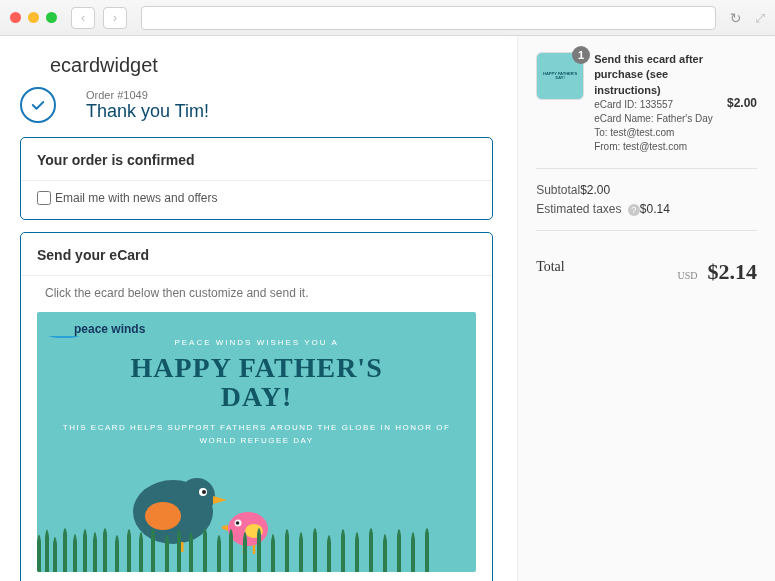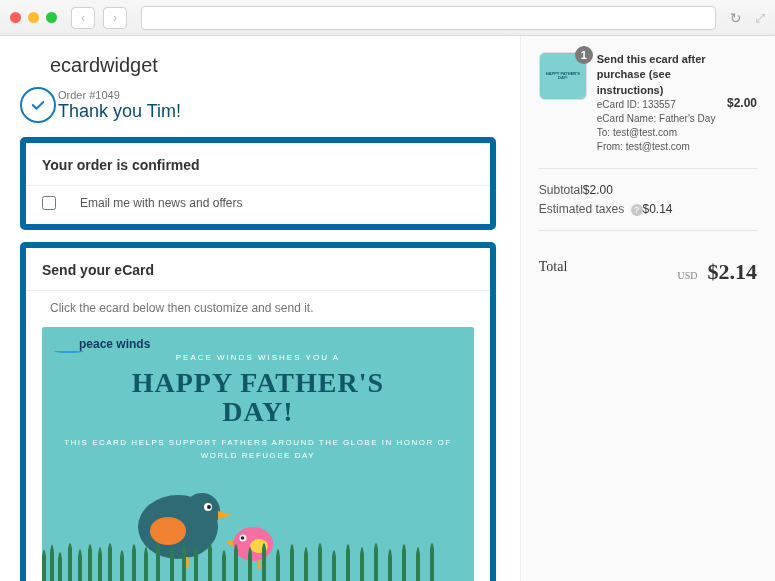--- a/index.html
+++ b/index.html
@@ -12,31 +12,31 @@
 .urlbar { flex:1; height:24px; border:1px solid #d0d0d0; border-radius:4px; background:#fff; margin: 0 6px; }
 .reload { color:#999; font-size:14px; margin-right:6px; }
 .expand { color:#bbb; font-size:12px; }
 
 .page { display:flex; height: calc(581px - 36px); }
 .left { flex: 1 1 auto; padding: 16px 24px 0 20px; overflow:hidden; }
 .right { width: 300px; background:#fafafa; border-left:1px solid #eee; padding: 16px 18px; }
 
 .brand { font-size: 20px; font-weight: 400; color:#333; margin: 2px 0 10px 30px; }
 
-.thank-row { display:flex; align-items:center; gap:2px; margin-bottom:14px; }
+.thank-row { display:flex; align-items:center; gap:30px; margin-bottom:14px; }
 .circle-check { width:36px; height:36px; border:2px solid #1878b9; border-radius:50%; display:flex; align-items:center; justify-content:center; }
 .circle-check svg { stroke:#1878b9; }
 .order-num { font-size:11px; color:#737373; }
 .thank-text { font-size:18px; color:#0c4a6e; }
 
-.card { border:6px solid #0369a1; border-radius:5px; padding:14px 16px; margin-bottom:12px; }
+.card { border:1px solid #0369a1; border-radius:5px; padding:14px 16px; margin-bottom:12px; }
 .card h3 { font-size:14px; font-weight:600; color:#333; margin-bottom:6px; }
 .card p { font-size:12px; color:#737373; }
 .divider { border-top:1px solid #eee; margin:12px -16px 10px; }
-.check-row { display:flex; align-items:flex-start; gap:24px; font-size:12px; color:#555; }
+.check-row { display:flex; align-items:flex-start; gap:4px; font-size:12px; color:#555; }
 .check-row input { width:14px; height:14px; accent-color:#999; }
 
 .send-instr { font-size:12px; color:#555; margin:6px 8px 12px; }
 
 .ecard { position:relative; width:100%; height:260px; background:#6bc8c8; border-radius:2px; overflow:hidden; cursor:pointer; }
 .pw-logo { position:absolute; top:10px; left:12px; font-size:12px; color:#14365f; font-weight:600;margin-left:25px; }
 .pw-swish { position:absolute; top:22px; left:12px; width:30px; height:4px; border-bottom:2px solid #2aa0d8; border-radius:50%; }
 .ec-pre { text-align:center; color:#fff; font-size:8px; letter-spacing:2px; margin-top:26px; font-weight:400; }
 .ec-title { text-align:center; color:#125766; font-weight:800; font-size:28px; letter-spacing:1px; line-height:1.05; margin-top:6px; font-family: Georgia, serif; }
 .ec-sub { text-align:center; color:#fff; font-size:8px; letter-spacing:1.5px; margin-top:10px; line-height:1.6; font-weight:500; padding:0 12px; }

